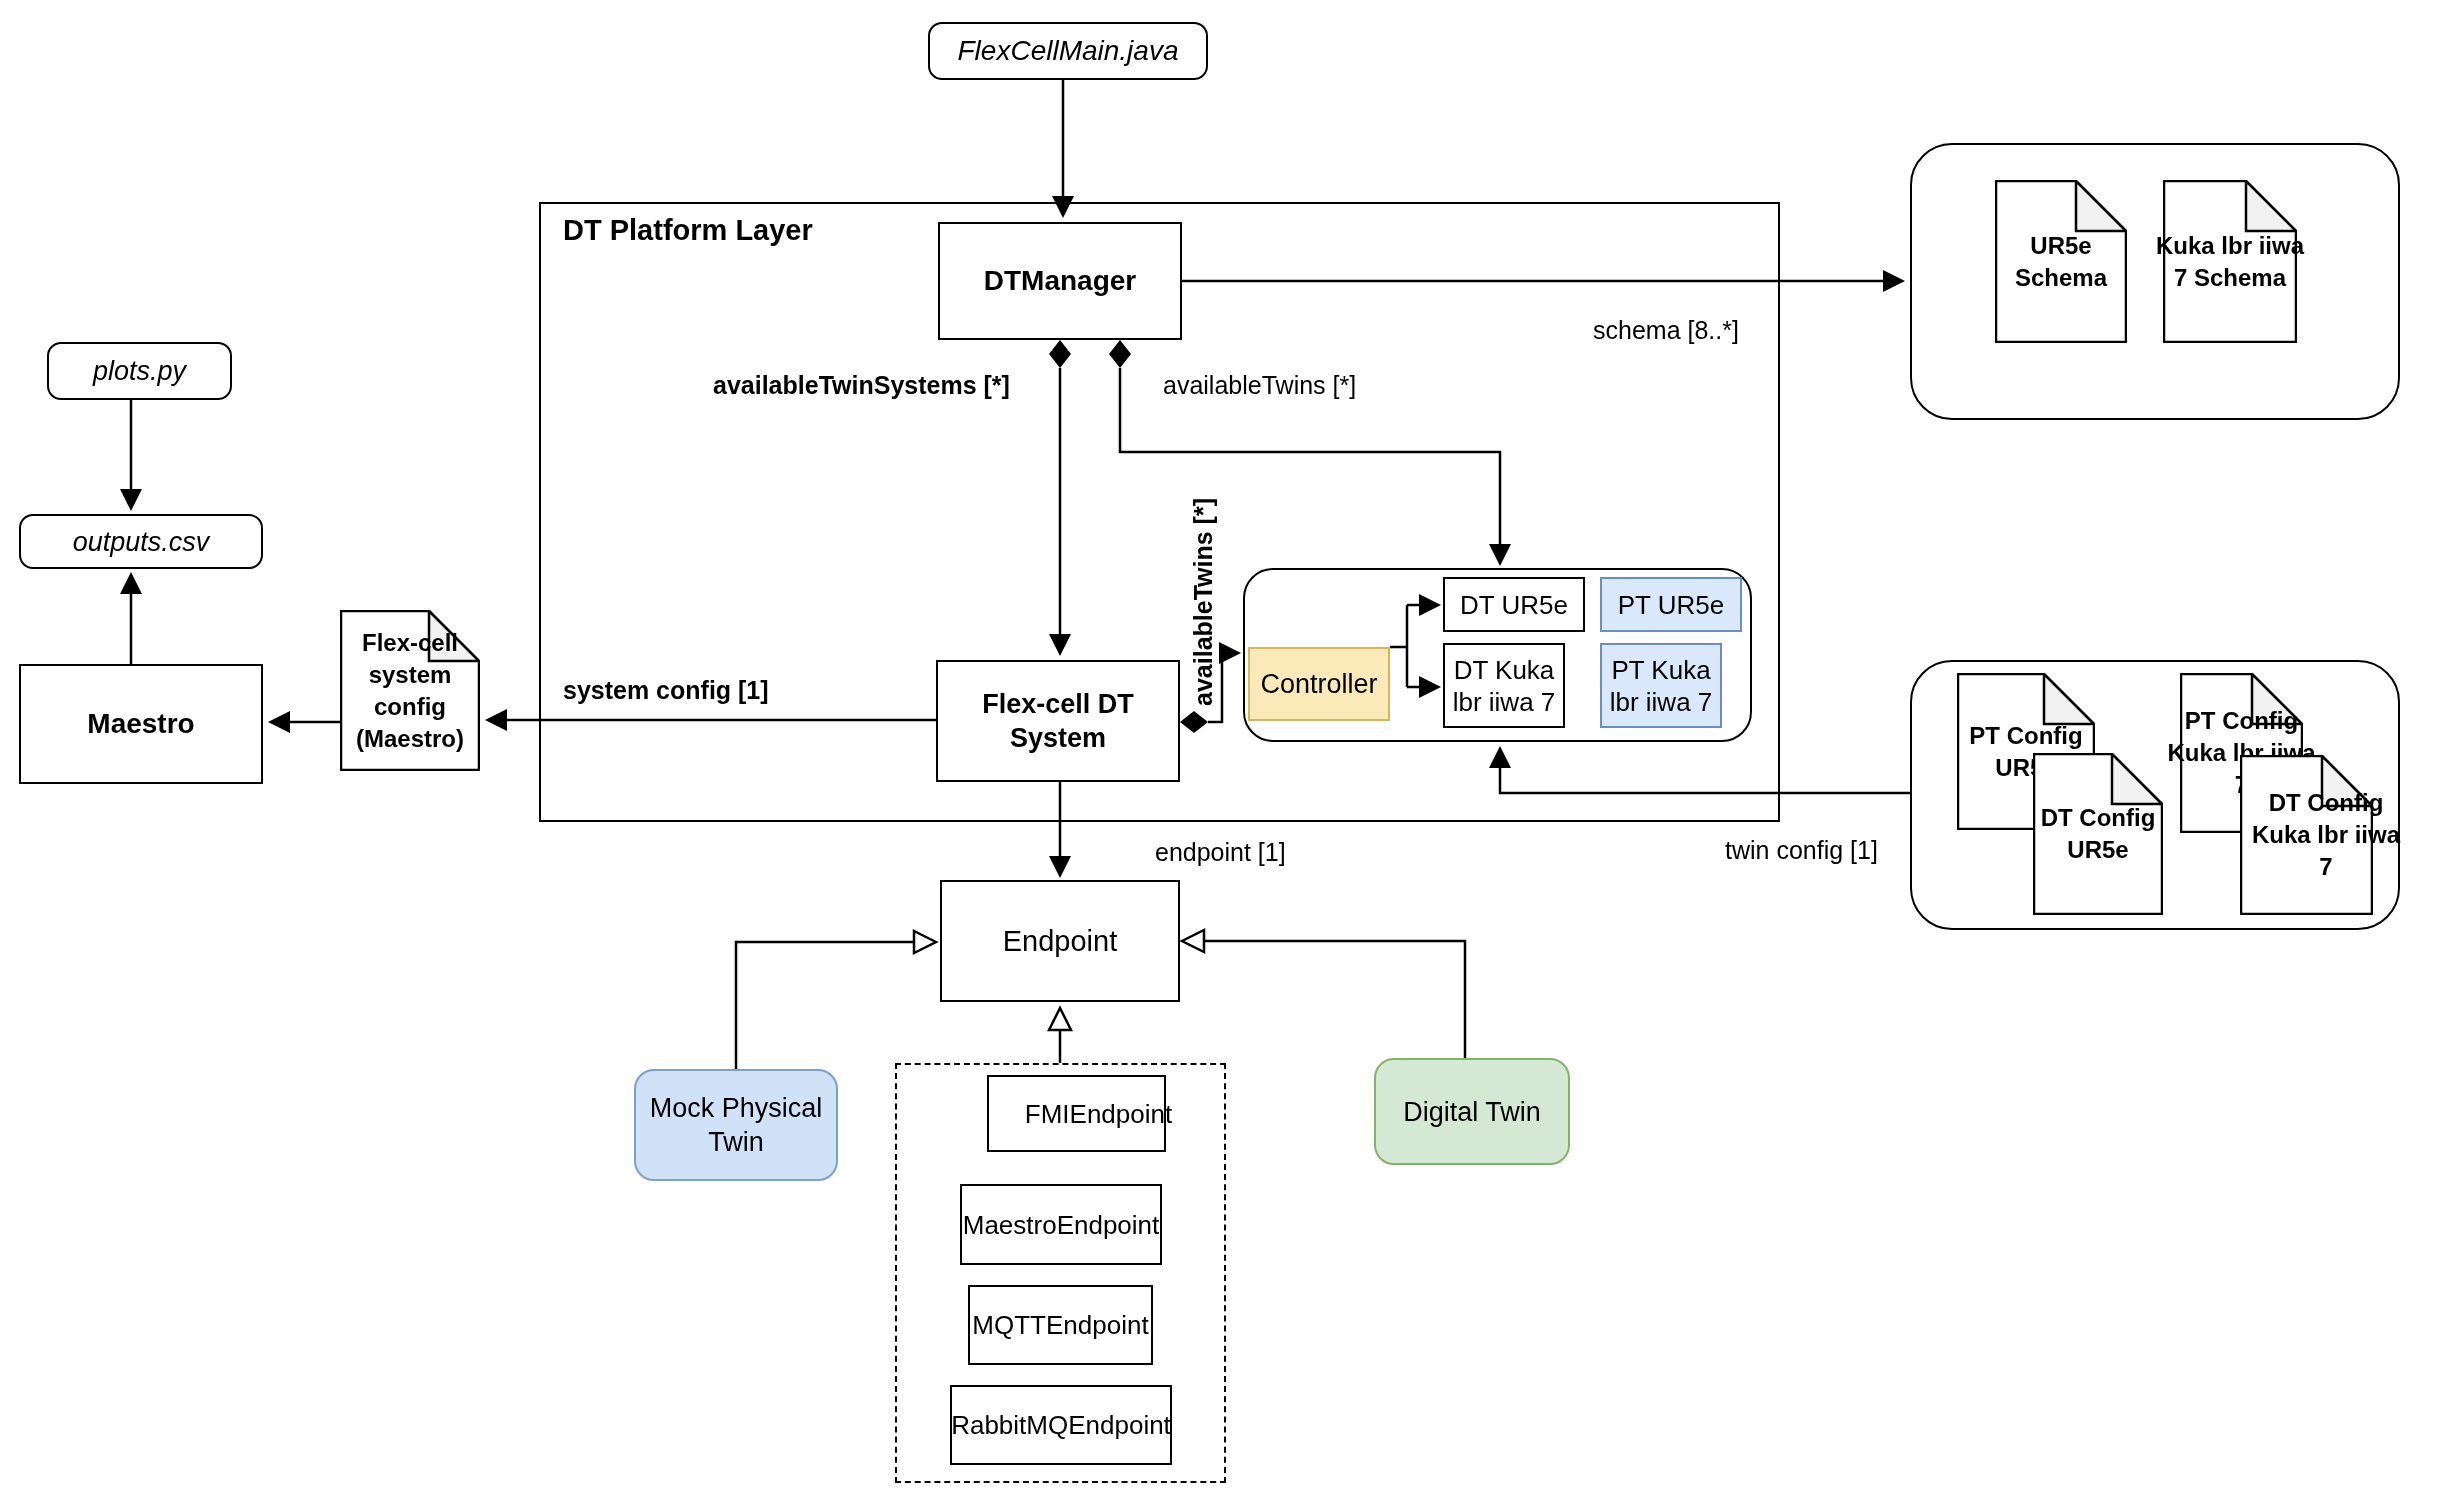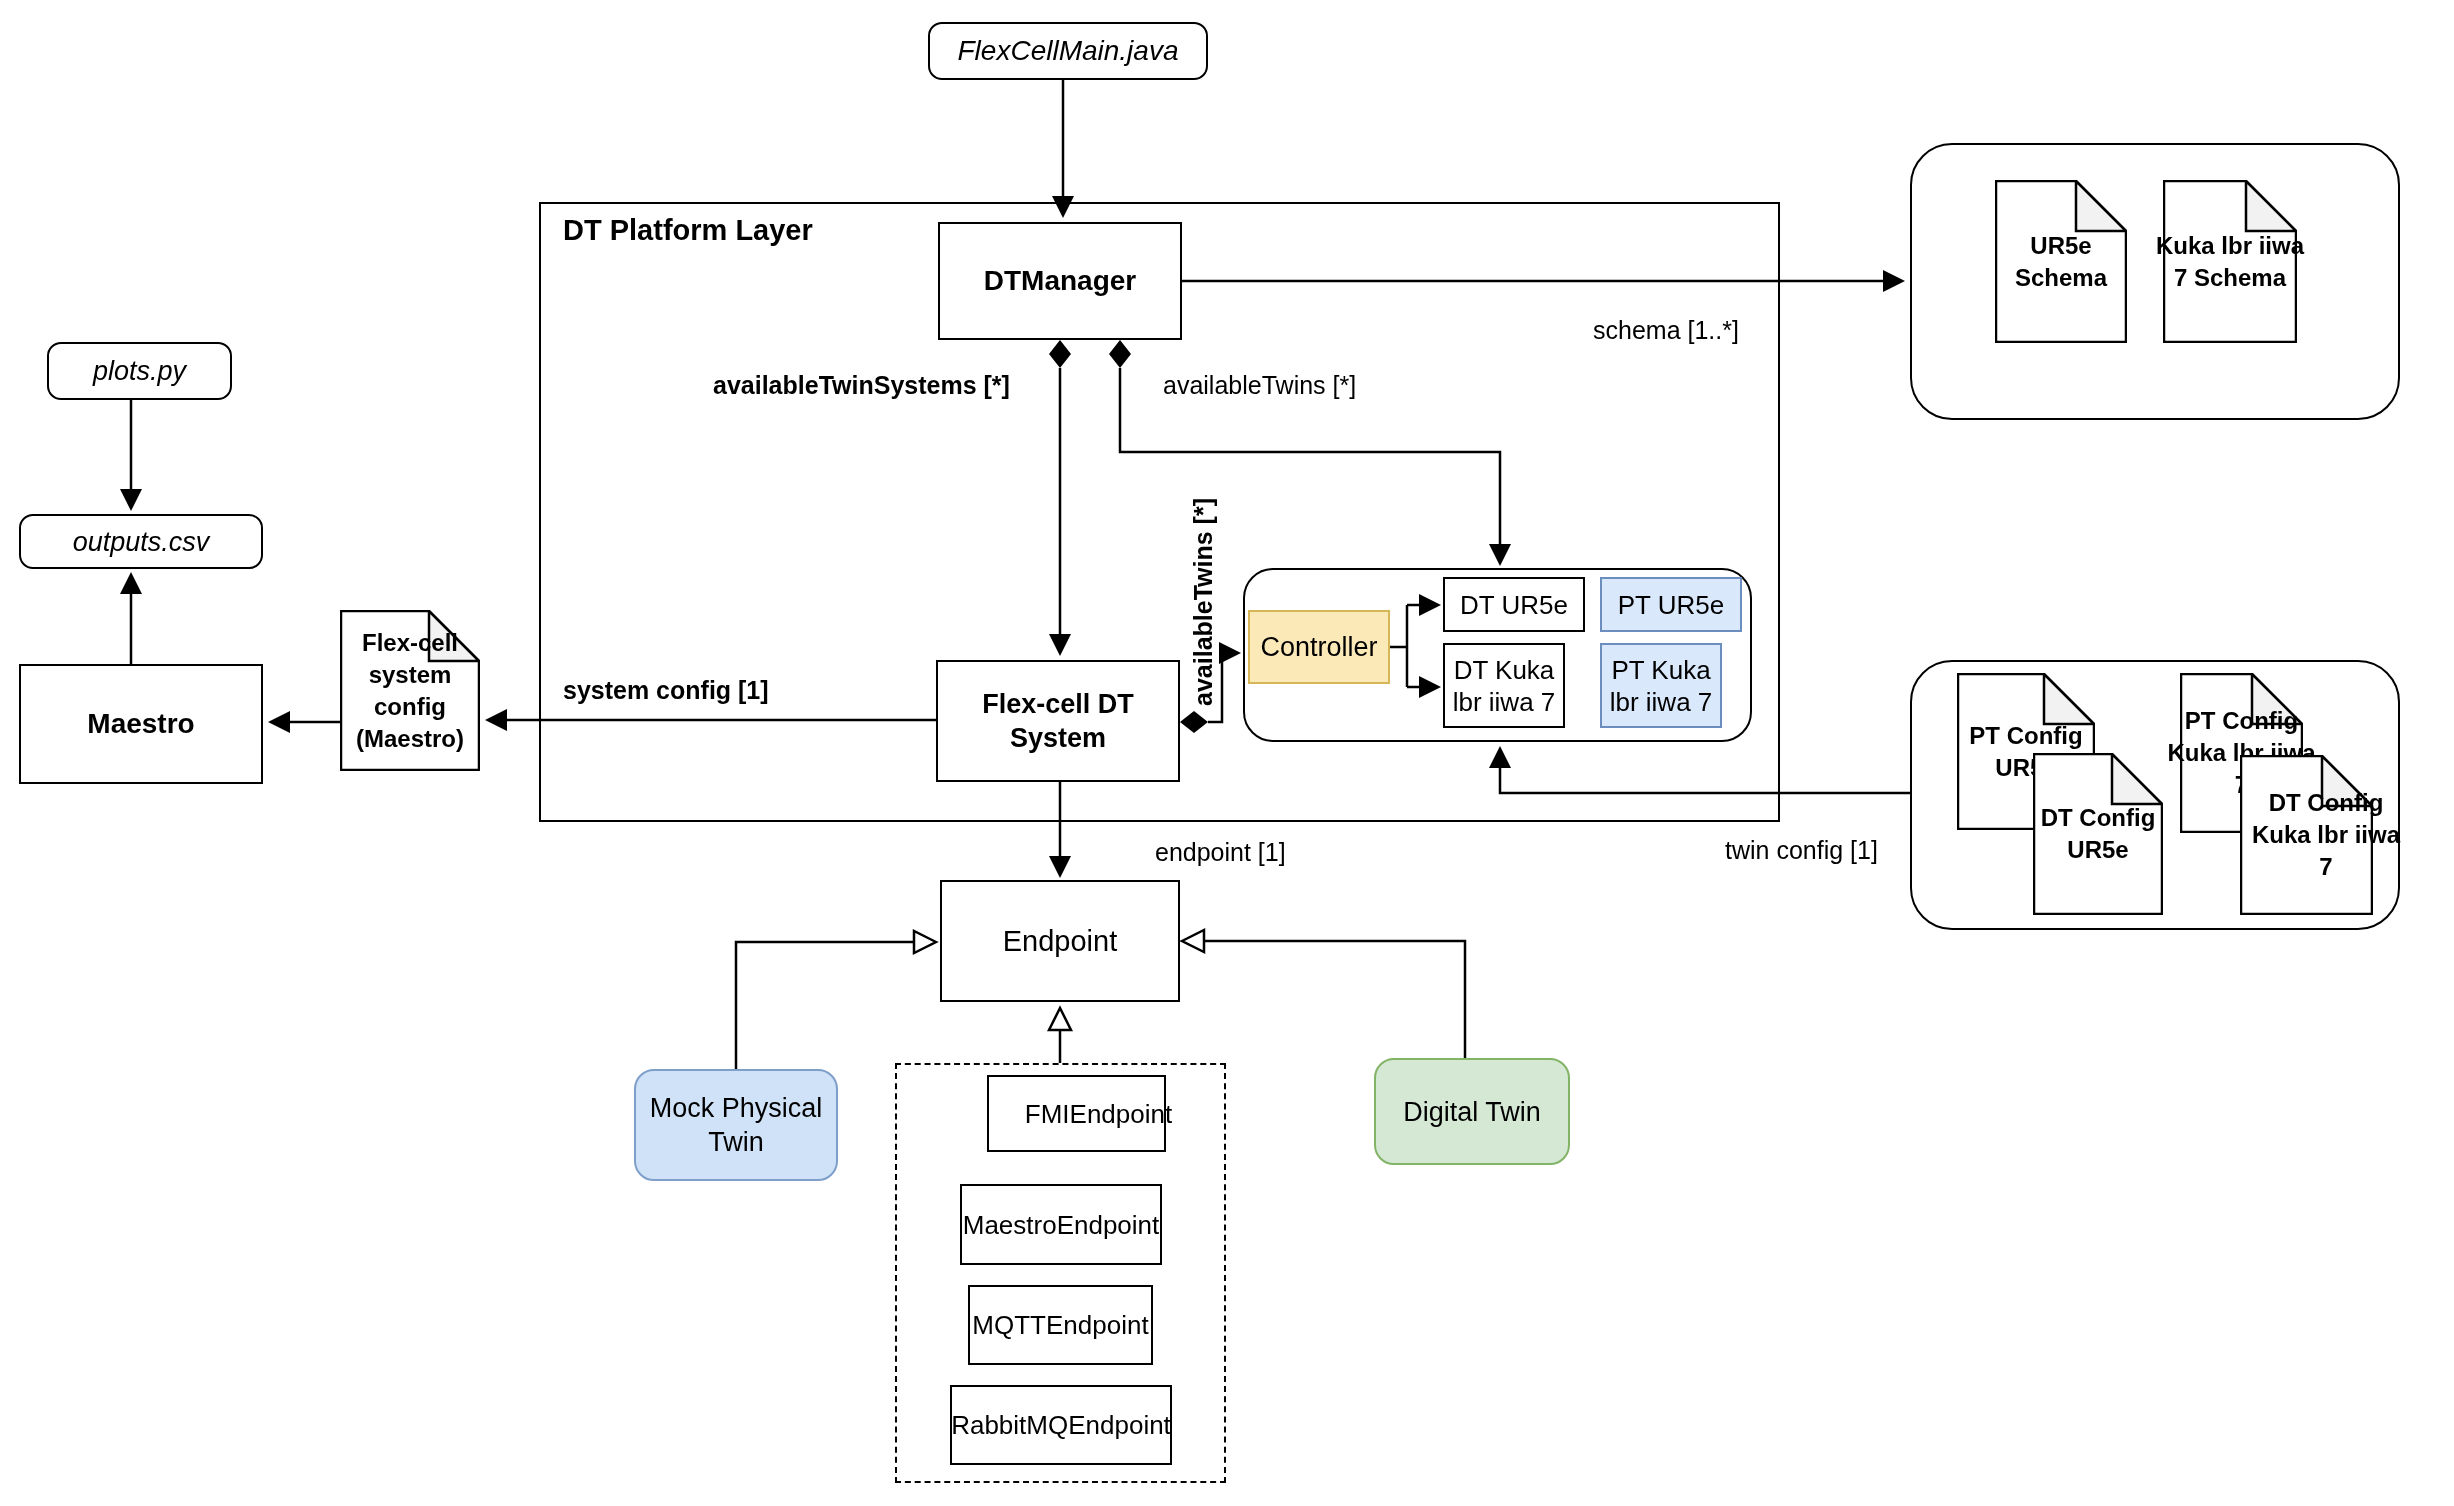--- a/index.html
+++ b/index.html
@@ -17,21 +17,21 @@
   .rounded{border-radius:14px;}
   .bold{font-weight:bold;}
   .italic{font-style:italic;}
   .group{
     position:absolute;box-sizing:border-box;border:2.5px solid #000;background:transparent;
   }
   .dashed{border:2.5px dashed #000;}
   .softblue{background:var(--pt_fill);border-color:var(--pt_border);}
   .mockblue{background:var(--mock_fill);border-color:var(--mock_border);border-radius:20px;}
   .green{background:var(--digital_fill);border-color:var(--digital_border);border-radius:20px;}
-  .yellow{background:var(--controller_fill);border-color:var(--controller_border);}
+  .yellow{background:var(--controller_fill);border-color:var(--controller_border);margin-top:37px;}
   .edge-label{
     position:absolute;font-size:25px;white-space:nowrap;
   }
   .platform-title{
     position:absolute;font-size:29px;font-weight:bold;white-space:nowrap;
   }
   .vlabel{
     position:absolute;font-size:25px;font-weight:bold;white-space:nowrap;
     text-align:center;transform:rotate(-90deg);
   }
@@ -256,18 +256,18 @@
     <svg width="133" height="160">
         <path class="doc-outline" d="M1,1 H82 L132,51 V159 H1 Z"></path>
         <path class="doc-fold" d="M82,1 V51 H132 Z"></path>
       </svg>
     <div class="doc-label">DT Config Kuka lbr iiwa 7</div>
   </div>
 
   <div class="edge-label bold" style="left:713px;top:371px;">availableTwinSystems [*]</div>
   <div class="edge-label" style="left:1163px;top:371px;">availableTwins [*]</div>
   <div class="vlabel" style="left:1086px;top:585px;width:240px;height:34px;">availableTwins [*]</div>
-  <div class="edge-label" style="left:1593px;top:316px;">schema [1..*]</div>
+  <div class="edge-label" style="left:1593px;top:316px;">schema [8..*]</div>
   <div class="edge-label bold" style="left:563px;top:676px;">system config [1]</div>
   <div class="edge-label" style="left:1155px;top:838px;">endpoint [1]</div>
   <div class="edge-label" style="left:1725px;top:836px;text-align:right;">twin config [1]</div>
 
 </div>
 
 </body></html>

